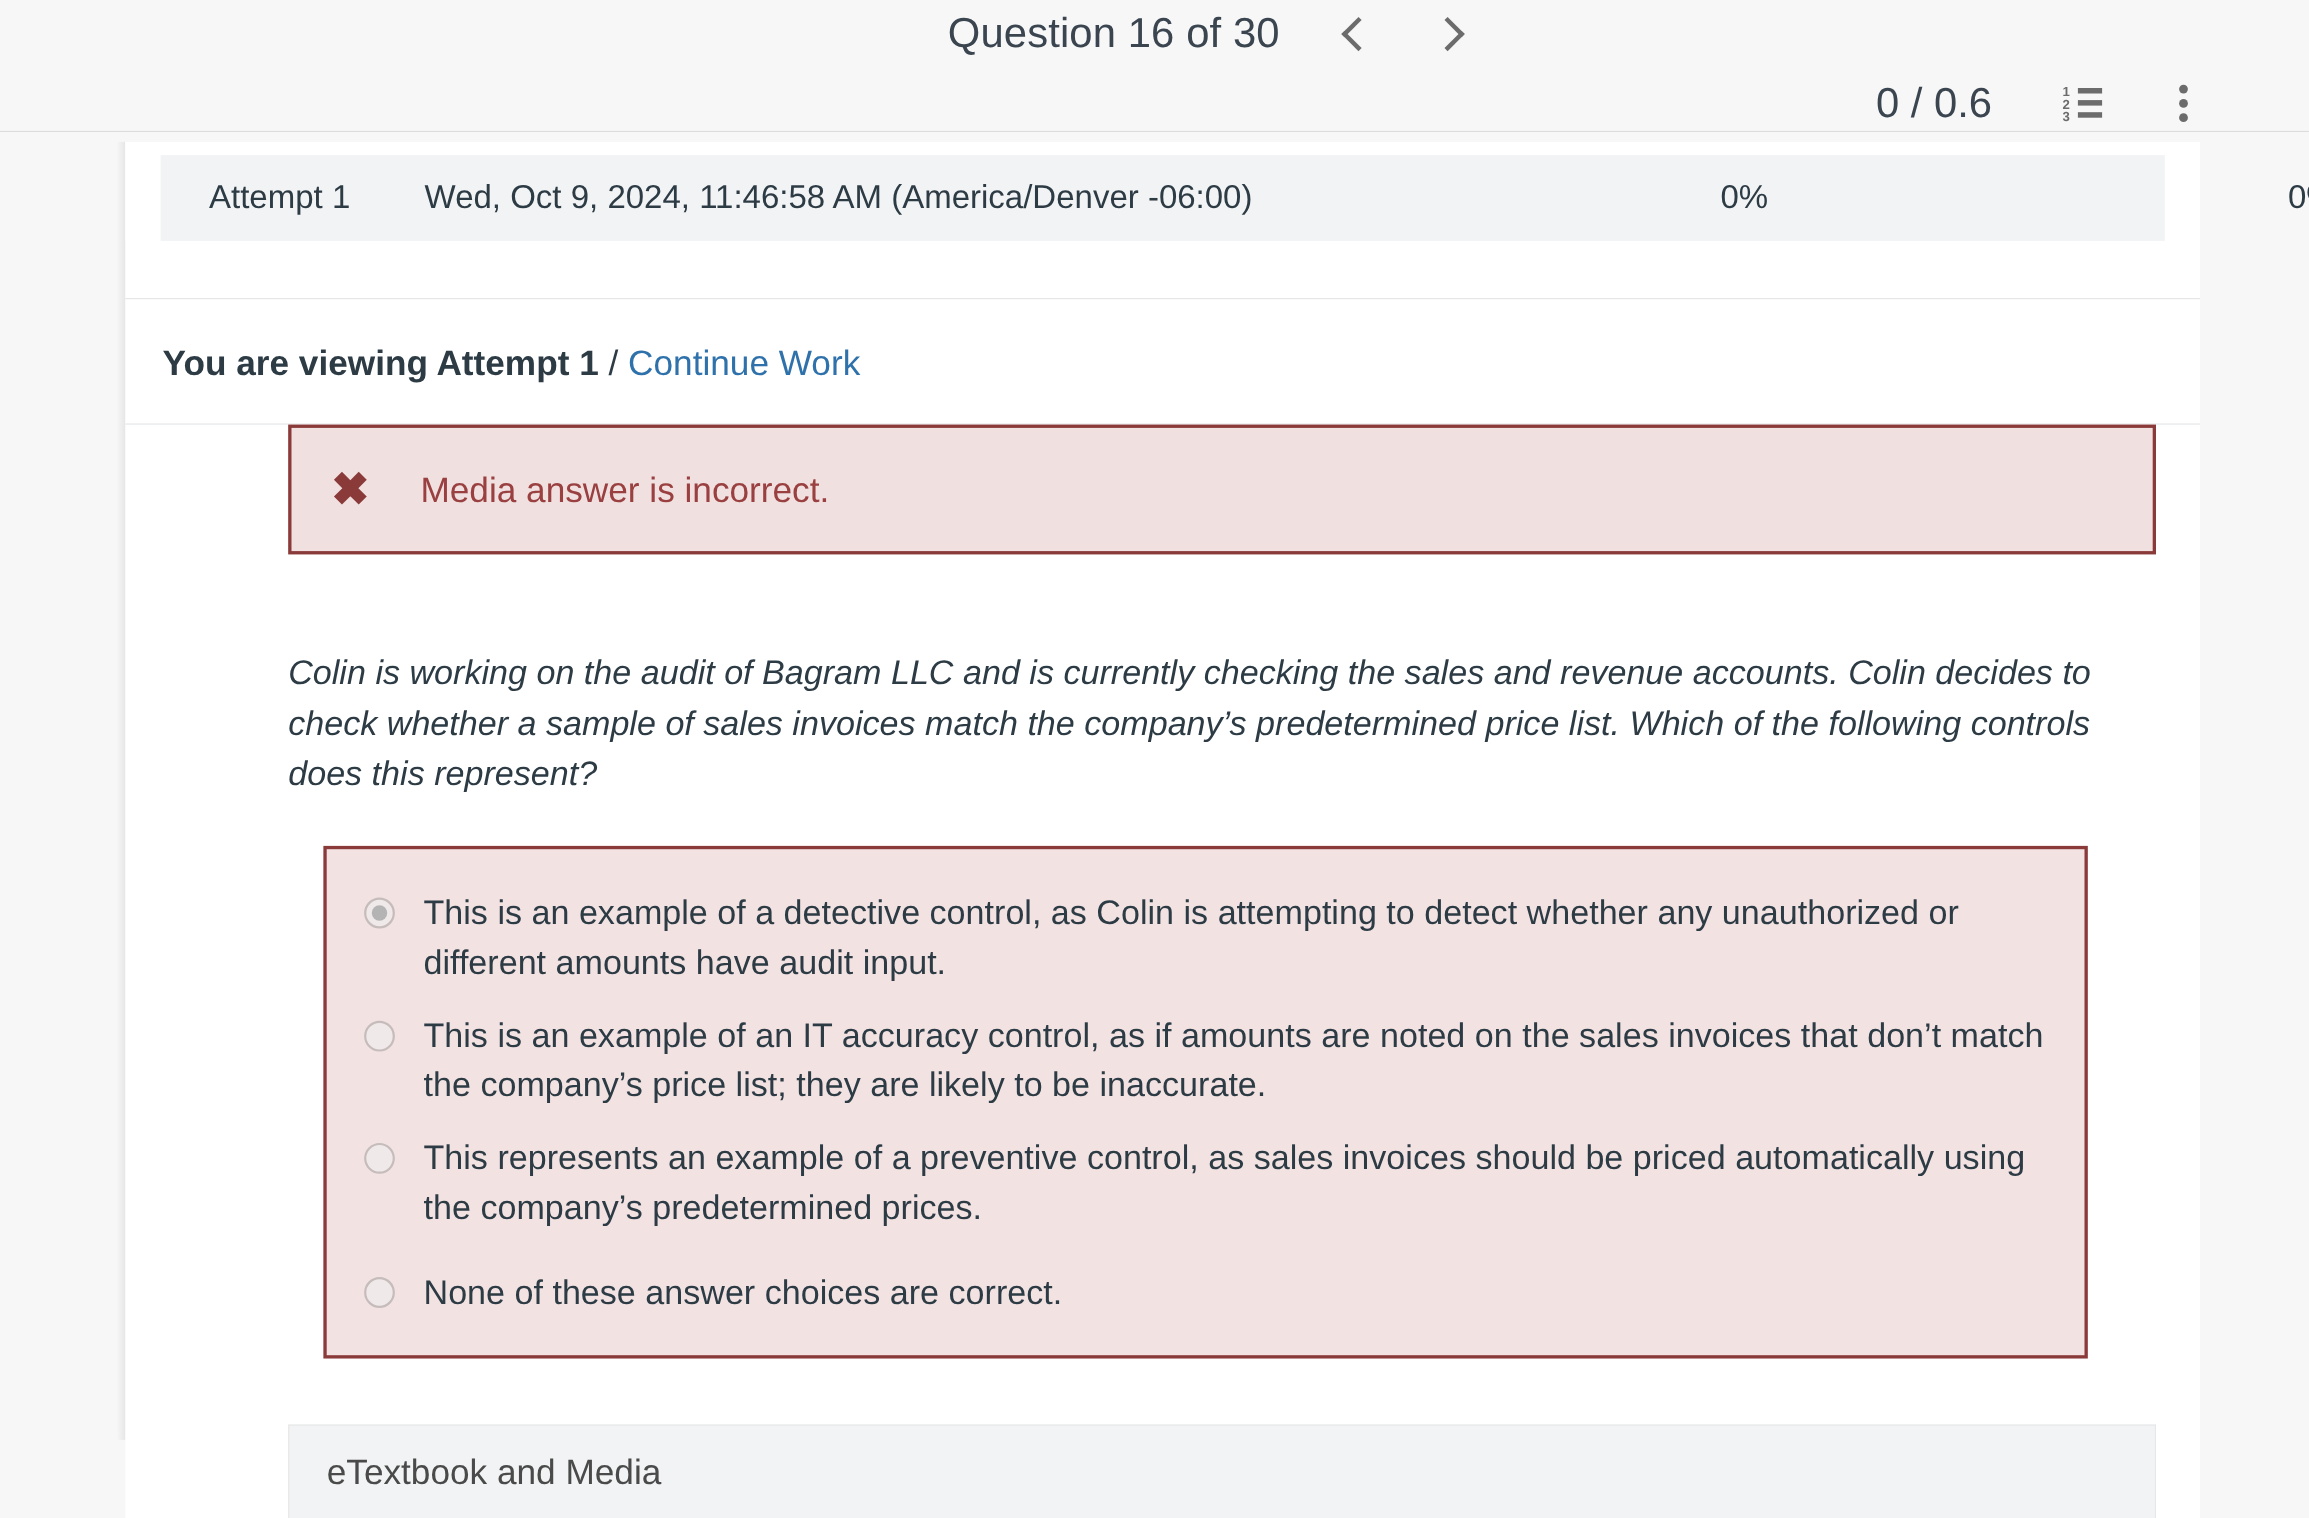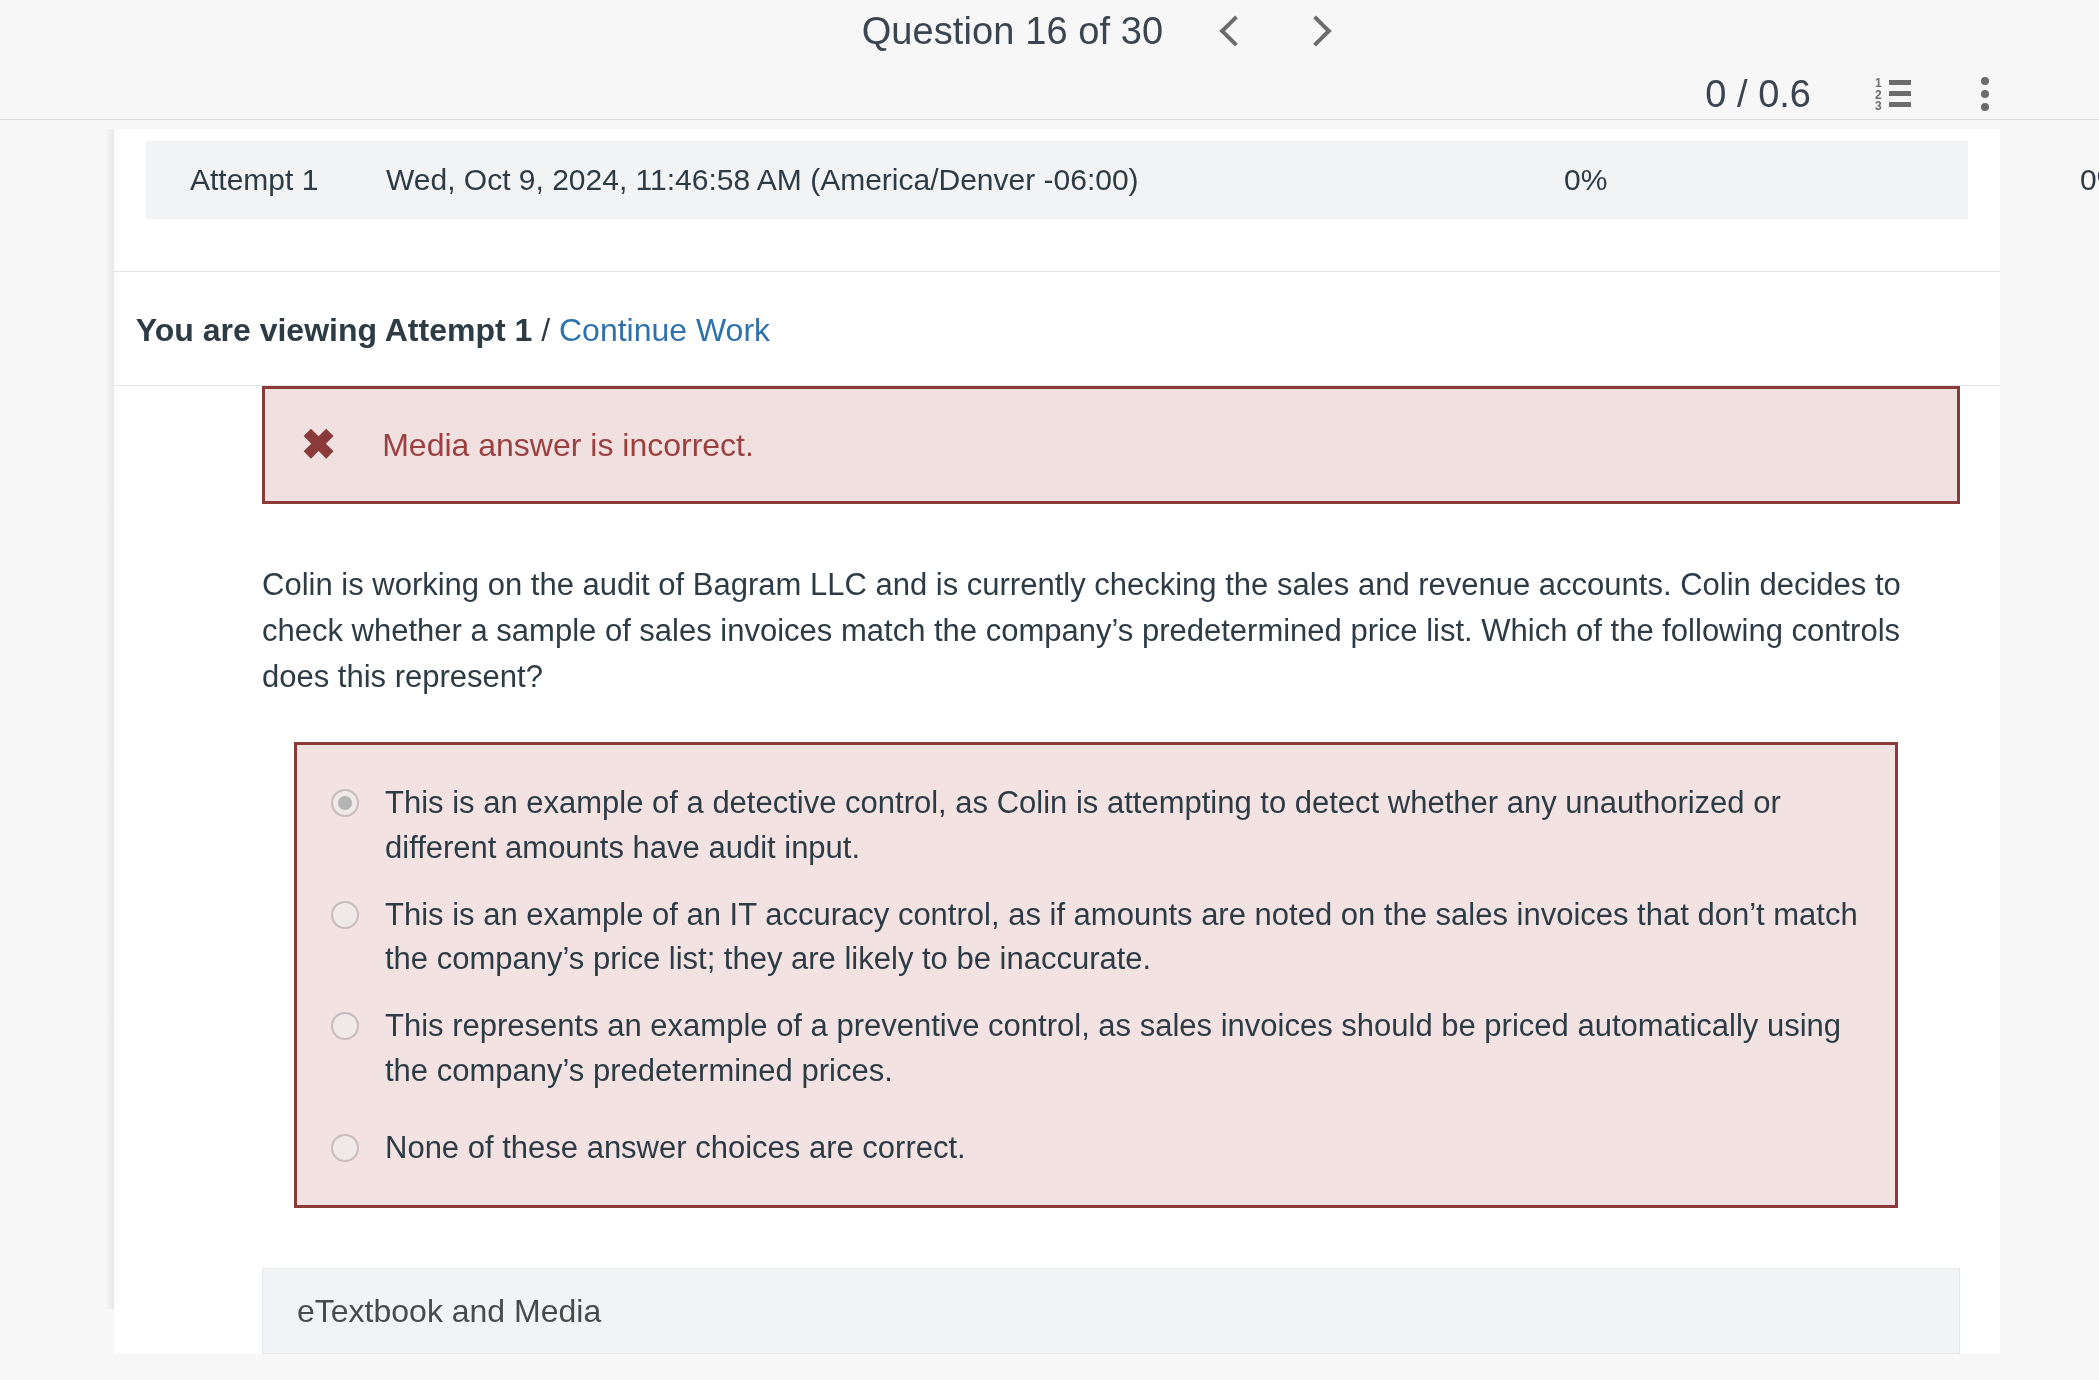--- a/index.html
+++ b/index.html
@@ -204,24 +204,25 @@
     font-weight: 700;
   }
   .alert-text {
     margin-left: 46px;
     color: #9a4040;
     font-size: 32px;
   }
 
   
   .qtext {
-    margin: 58px 40px 0 148px;
+    margin: 85px 40px 0 148px;
     font-size: 31px;
     line-height: 1.48;
     color: #2d3b45;
+    font-style: italic;
   }
 
   
   .choices {
     margin: 42px 102px 0 180px;
     border: 3px solid #8b3a3a;
     background: #f2e2e2;
     padding: 36px 34px 34px 34px;
     box-sizing: border-box;
   }
@@ -323,21 +324,21 @@
       <div class="attempt-row-inner">
         <span class="attempt-date">Wed, Oct 9, 2024, 11:46:58 AM (America/Denver -06:00)</span>
         <span class="attempt-pct1">0%</span>
         <span class="attempt-pct2">0%</span>
       </div>
     </div>
   </div>
 
   <div class="divider"></div>
 
-  <div style="margin-left:0;padding-left:4px;">
+  <div style="margin-left:0;padding-left:16px;">
     <div class="viewing-line" style="padding-left:0;margin-left:0;">
       <span style="margin-left:0;display:inline-block;width:0;"></span>
       <span style="display:inline-block;width:0;"></span>
       <span style="padding-left:0;"></span>
       <span class="strong" style="margin-left:0;">You are viewing Attempt 1</span><span class="sep"> / </span><span class="link">Continue Work</span>
     </div>
   </div>
 
   <div class="divider" style="margin-top:0"></div>
 

